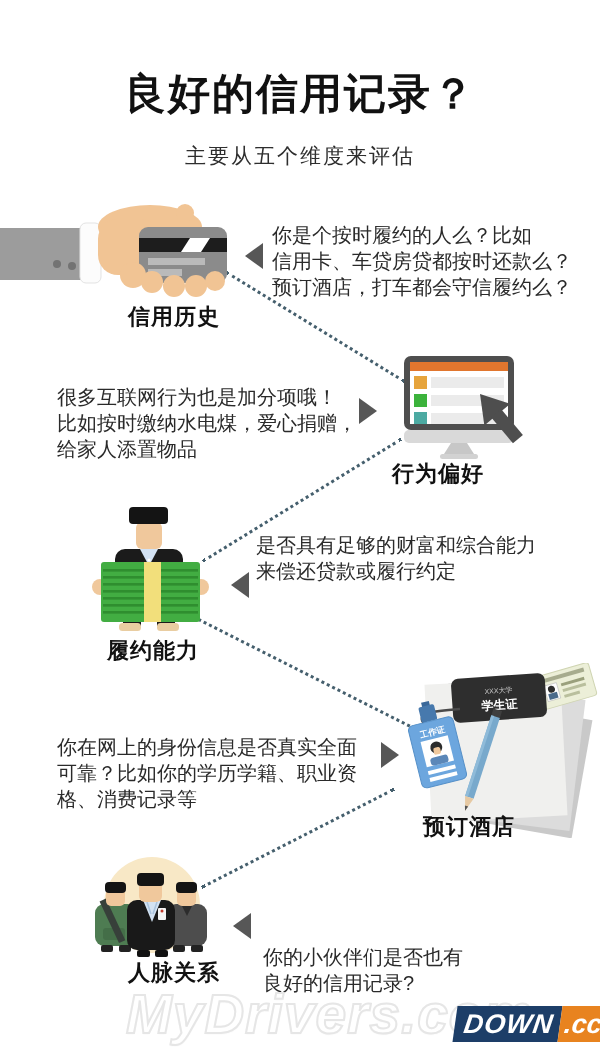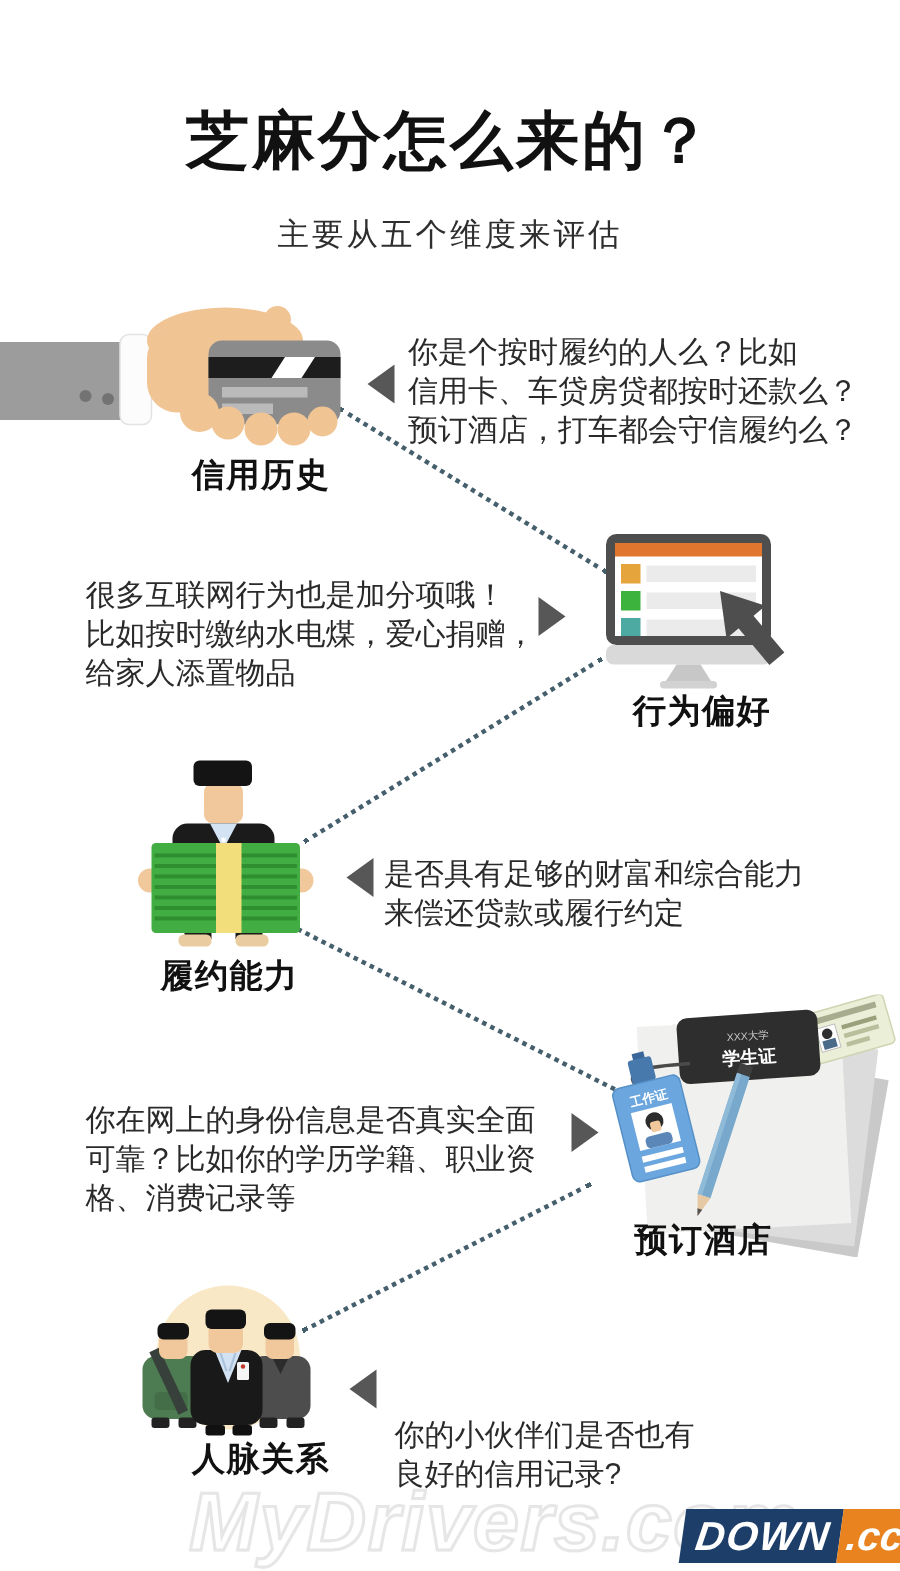--- a/index.html
+++ b/index.html
@@ -36,21 +36,21 @@
 </head>
 <body>
 
 <div id="page">
 
   <div class="dotline" style="left:227px;top:271px;width:209px;transform:rotate(31.5deg);"></div>
   <div class="dotline" style="left:202px;top:560px;width:233px;transform:rotate(-31.6deg);"></div>
   <div class="dotline" style="left:199px;top:618px;width:237px;transform:rotate(26.8deg);"></div>
   <div class="dotline" style="left:201px;top:886px;width:216px;transform:rotate(-27deg);"></div>
 
-  <div class="title">芝麻分怎么来的？</div>
+  <div class="title">良好的信用记录？</div>
   <div class="subtitle">主要从五个维度来评估</div>
 
   <svg class="illus" style="left:0;top:195px;" width="240" height="108" viewBox="0 0 240 108">
     <rect x="-4" y="33" width="90" height="52" fill="#9c9c9c"></rect>
     <circle cx="57" cy="69" r="4" fill="#737373"></circle>
     <circle cx="72" cy="71" r="4" fill="#737373"></circle>
     <rect x="80" y="28" width="21" height="60" rx="6" fill="#fcfcfc" stroke="#e3e3e3"></rect>
     <ellipse cx="150" cy="32" rx="52" ry="22" fill="#f1c494"></ellipse>
     <circle cx="185" cy="18" r="9" fill="#f1c494"></circle>
     <rect x="98" y="24" width="62" height="56" rx="20" fill="#f1c494"></rect>
@@ -92,21 +92,21 @@
     <rect x="19" y="64" width="13" height="12" fill="#4caaa2"></rect>
     <rect x="36" y="65" width="73" height="11" fill="#ebebeb"></rect>
     <rect x="9" y="82" width="110" height="13" rx="5" fill="#d9d9d9"></rect>
     <polygon points="56,95 72,95 79,106 49,106" fill="#c7c7c7"></polygon>
     <rect x="45" y="106" width="38" height="5" rx="2.5" fill="#d2d2d2"></rect>
     <g transform="translate(85,46) rotate(-40)">
       <polygon points="0,0 -17,27 17,27" fill="#4e4e4e"></polygon>
       <rect x="-6.5" y="25" width="13" height="34" fill="#4e4e4e"></rect>
     </g>
   </svg>
-  <div class="sec-label" style="left:422px;top:459px;text-align:right;">行为偏好</div>
+  <div class="sec-label" style="left:392px;top:459px;text-align:right;">行为偏好</div>
 
   <svg class="illus" style="left:85px;top:492px;" width="130" height="142" viewBox="0 0 130 142">
     <rect x="51" y="30" width="26" height="27" rx="6" fill="#f0c89c"></rect>
     <rect x="44" y="15" width="39" height="17" rx="4" fill="#141414"></rect>
     <rect x="30" y="57" width="68" height="36" rx="10" fill="#1b1b1b"></rect>
     <polygon points="55,57 73,57 64,74" fill="#d4e3f4"></polygon>
     <circle cx="64" cy="68" r="1.6" fill="#ffffff"></circle>
     <rect x="38" y="124" width="18" height="10" fill="#1b1b1b"></rect>
     <rect x="72" y="124" width="18" height="10" fill="#1b1b1b"></rect>
     <rect x="34" y="131" width="22" height="8" rx="3.5" fill="#e9cda1"></rect>
@@ -119,21 +119,21 @@
       <rect x="18" y="84" width="95" height="2.6" fill="#2f8e2f"></rect>
       <rect x="18" y="91" width="95" height="2.6" fill="#2f8e2f"></rect>
       <rect x="18" y="98" width="95" height="2.6" fill="#2f8e2f"></rect>
       <rect x="18" y="105" width="95" height="2.6" fill="#2f8e2f"></rect>
       <rect x="18" y="112" width="95" height="2.6" fill="#2f8e2f"></rect>
       <rect x="18" y="119" width="95" height="2.6" fill="#2f8e2f"></rect>
       <rect x="59" y="70" width="17" height="60" fill="#f2df7b"></rect>
     </g>
   </svg>
   <div class="arrow arrow-left" style="left:231px;top:572px;"></div>
-  <div class="sec-text" style="left:256px;top:572px;font-family:Liberation Mono, monospace;">
+  <div class="sec-text" style="left:256px;top:532px;">
     <div class="tline">是否具有足够的财富和综合能力</div>
     <div class="tline">来偿还贷款或履行约定</div>
   </div>
   <div class="sec-label" style="left:107px;top:636px;">履约能力</div>
 
   <div class="sec-text" style="left:57px;top:734px;">
     <div class="tline">你在网上的身份信息是否真实全面</div>
     <div class="tline">可靠？比如你的学历学籍、职业资</div>
     <div class="tline">格、消费记录等</div>
   </div>

